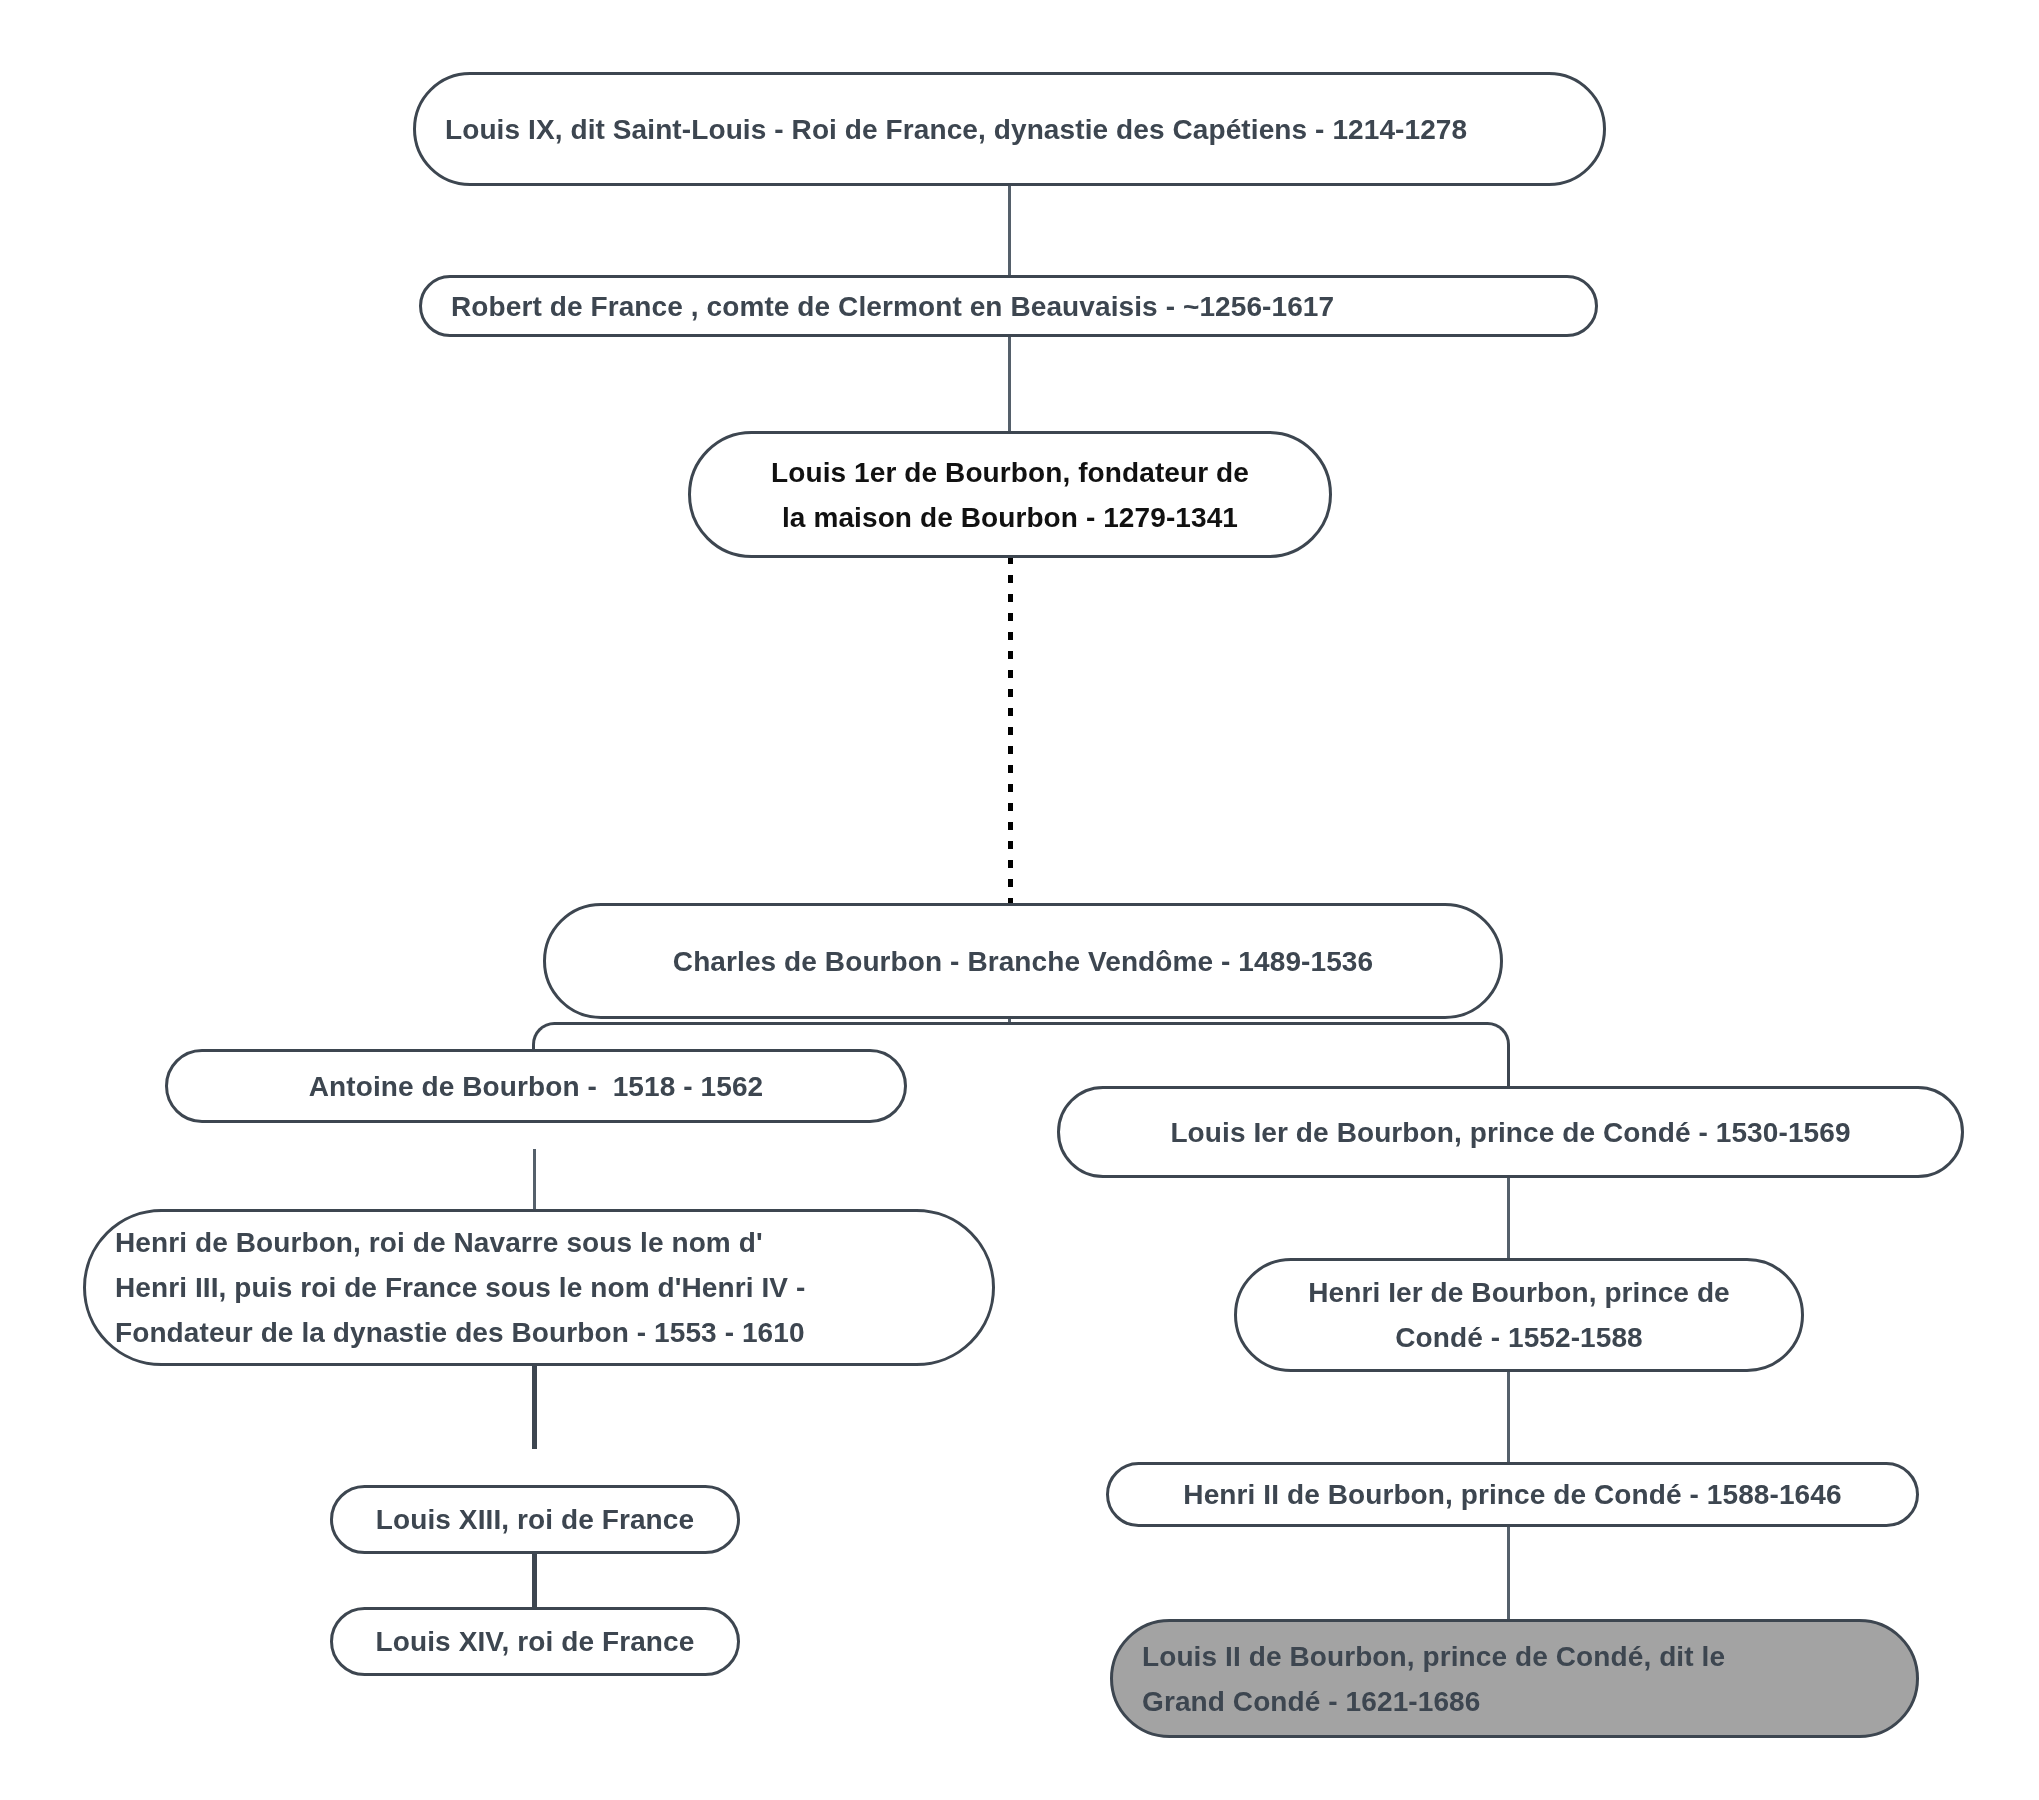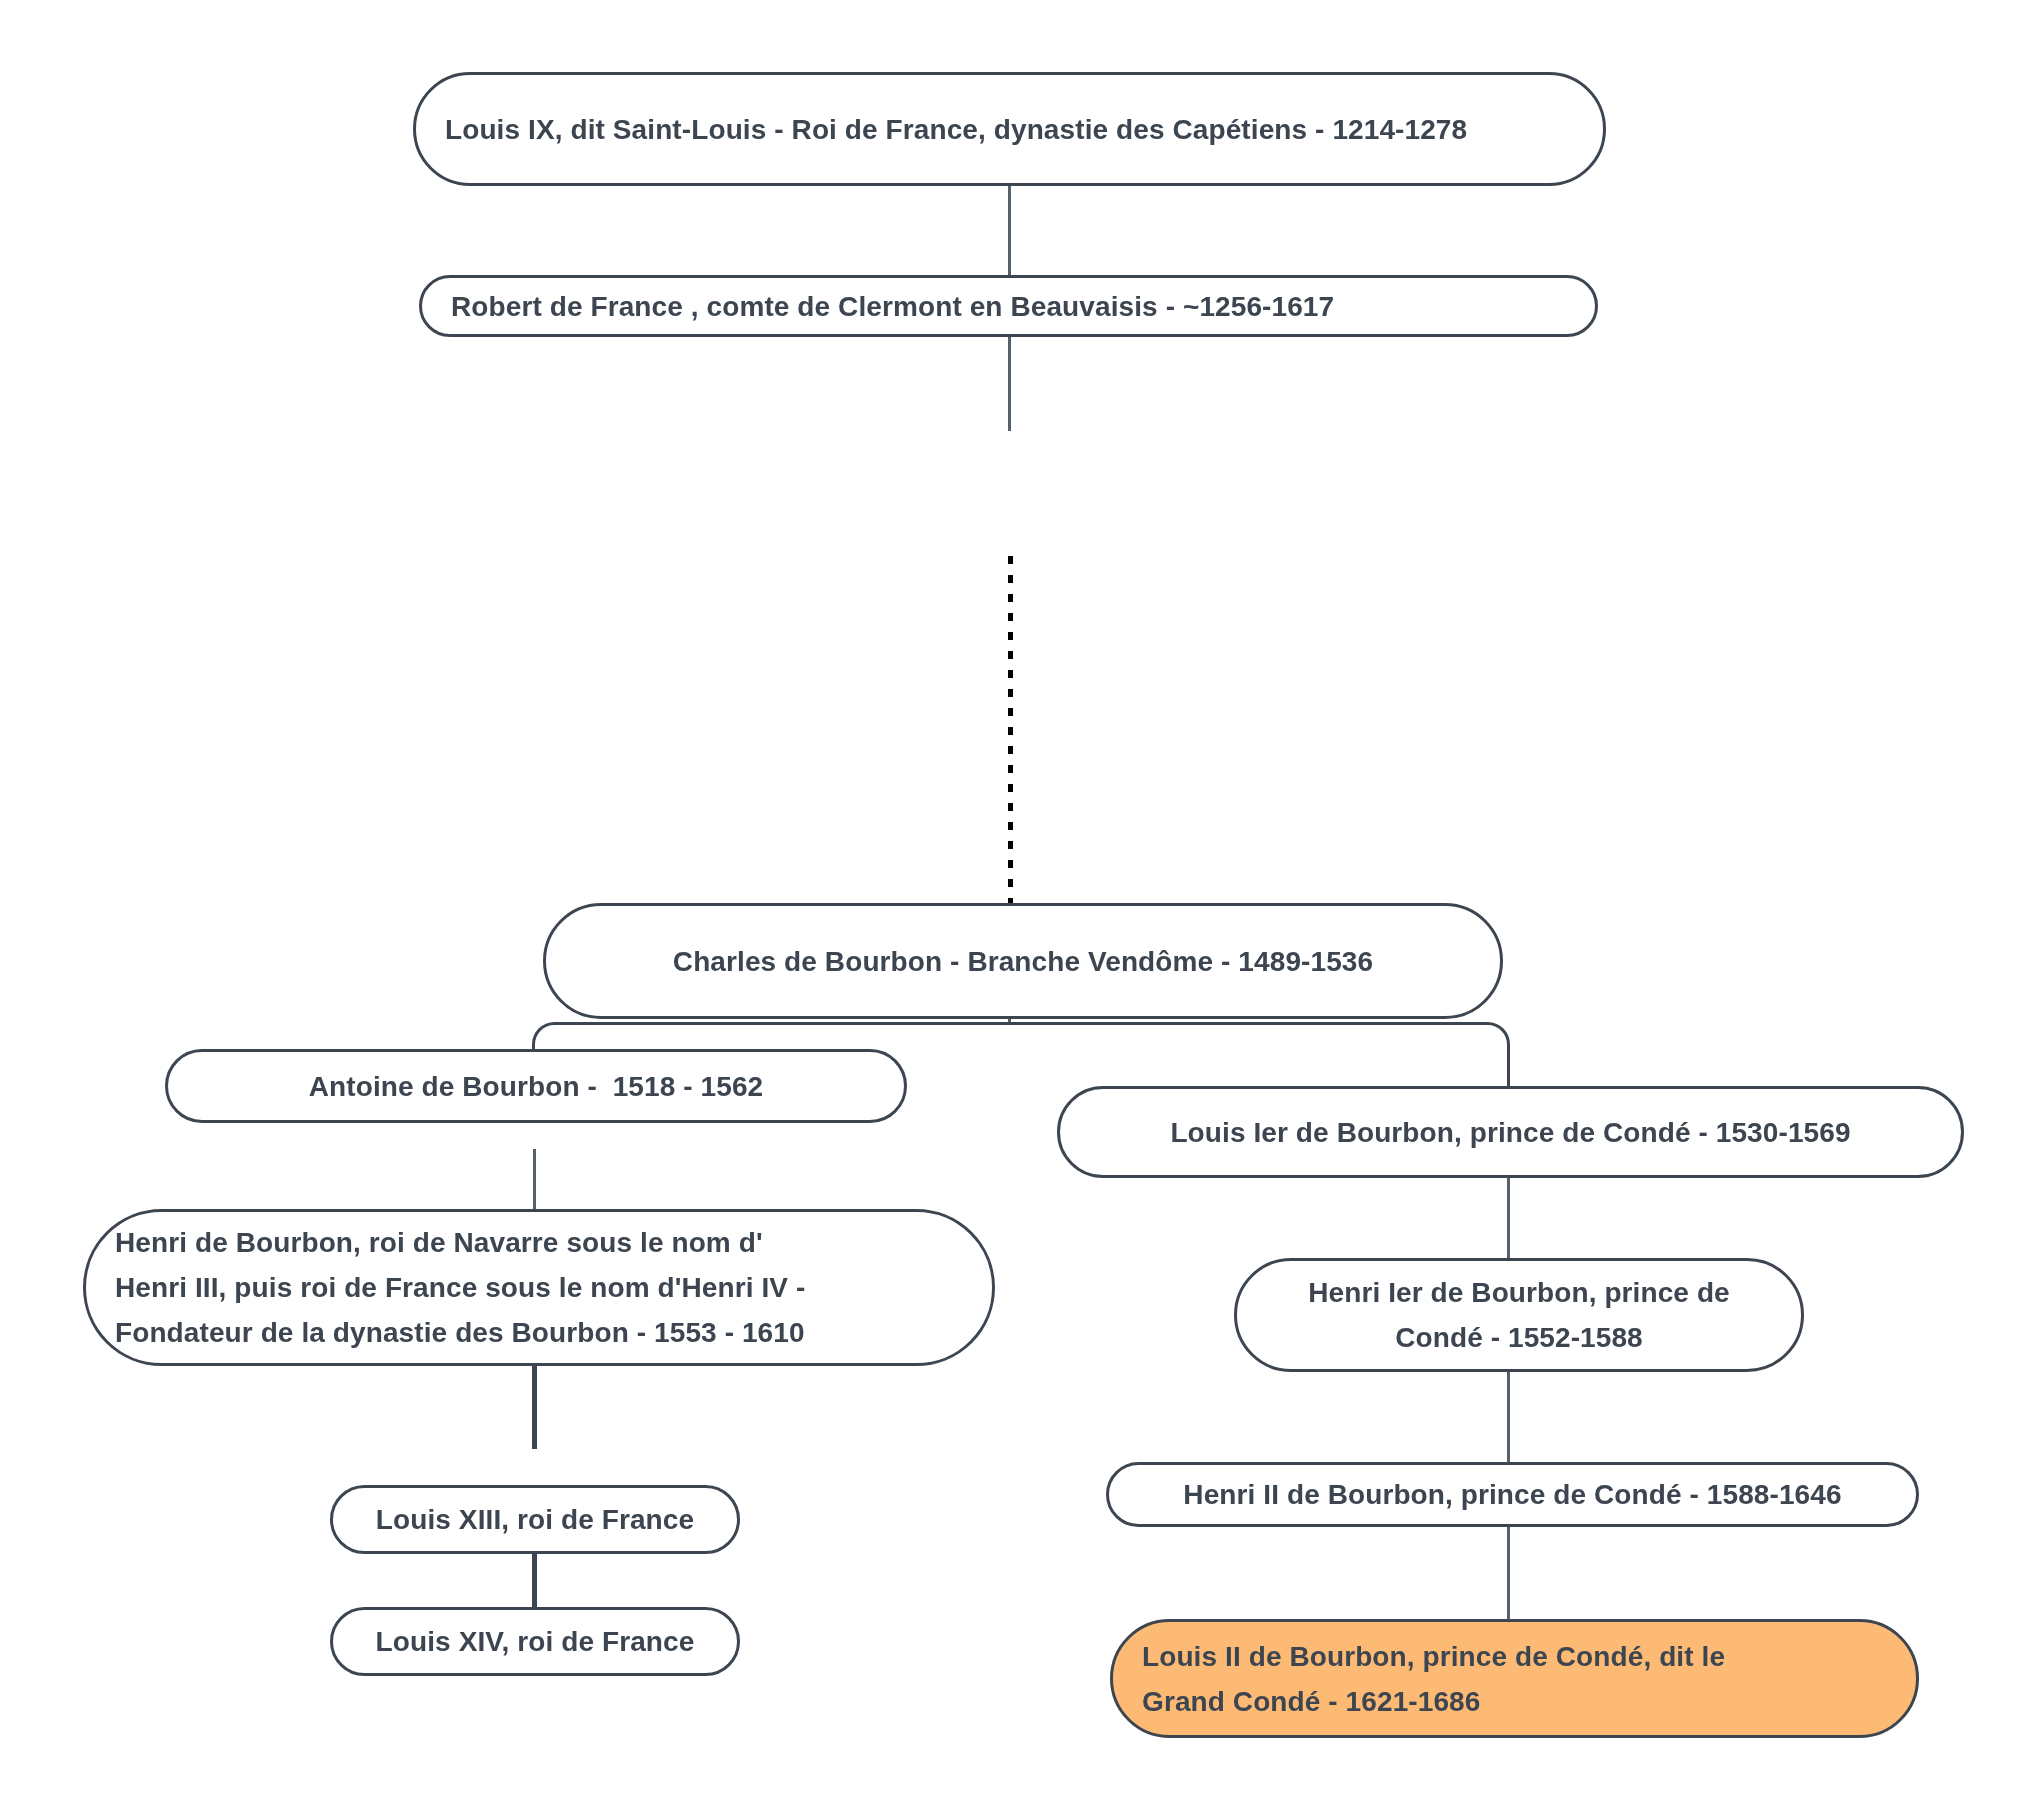--- a/index.html
+++ b/index.html
@@ -53,21 +53,21 @@
     align-items: center;
     justify-content: center;
     text-align: center;
     padding: 0 29px;
     z-index: 3;
   }
   .node .txt { width: 100%; white-space: pre-wrap; }
   .node.left-align { justify-content: flex-start; text-align: left; }
   .node.dark-text { color: #111111; font-weight: 700; }
   .node.highlight {
-    background: #fdba74;
+    background: #a3a3a3;
     color: #3d4650;
     border-color: #3d4650;
   }
 </style>
 </head>
 <body>
 
 <div id="canvas">
 
   <div class="conn conn-thin" style="left:1008px; top:183px; width:2.6px; height:95px;"></div>
@@ -93,20 +93,24 @@
   <div class="conn conn-thin" style="left:1507px; top:1521px; width:3.4px; height:101px;"></div>
 
   <div class="node left-align" style="left:413px; top:72px; width:1193px; height:114px;justify-content:center;">
     <span class="txt">Louis IX, dit Saint-Louis - Roi de France, dynastie des Capétiens - 1214-1278</span>
   </div>
 
   <div class="node left-align" style="left:419px; top:275px; width:1179px; height:62px;">
     <span class="txt">Robert de France , comte de Clermont en Beauvaisis - ~1256-1617</span>
   </div>
 
+  <div class="node dark-text" style="left:688px; top:431px; width:644px; height:127px;">
+    <span class="txt">Louis 1er de Bourbon, fondateur de
+la maison de Bourbon - 1279-1341</span>
+  </div>
 
   <div class="node" style="left:543px; top:903px; width:960px; height:116px;">
     <span class="txt">Charles de Bourbon - Branche Vendôme - 1489-1536</span>
   </div>
 
   <div class="node" style="left:165px; top:1049px; width:742px; height:74px;">
     <span class="txt">Antoine de Bourbon -  1518 - 1562</span>
   </div>
 
   <div class="node" style="left:1057px; top:1086px; width:907px; height:92px;">

